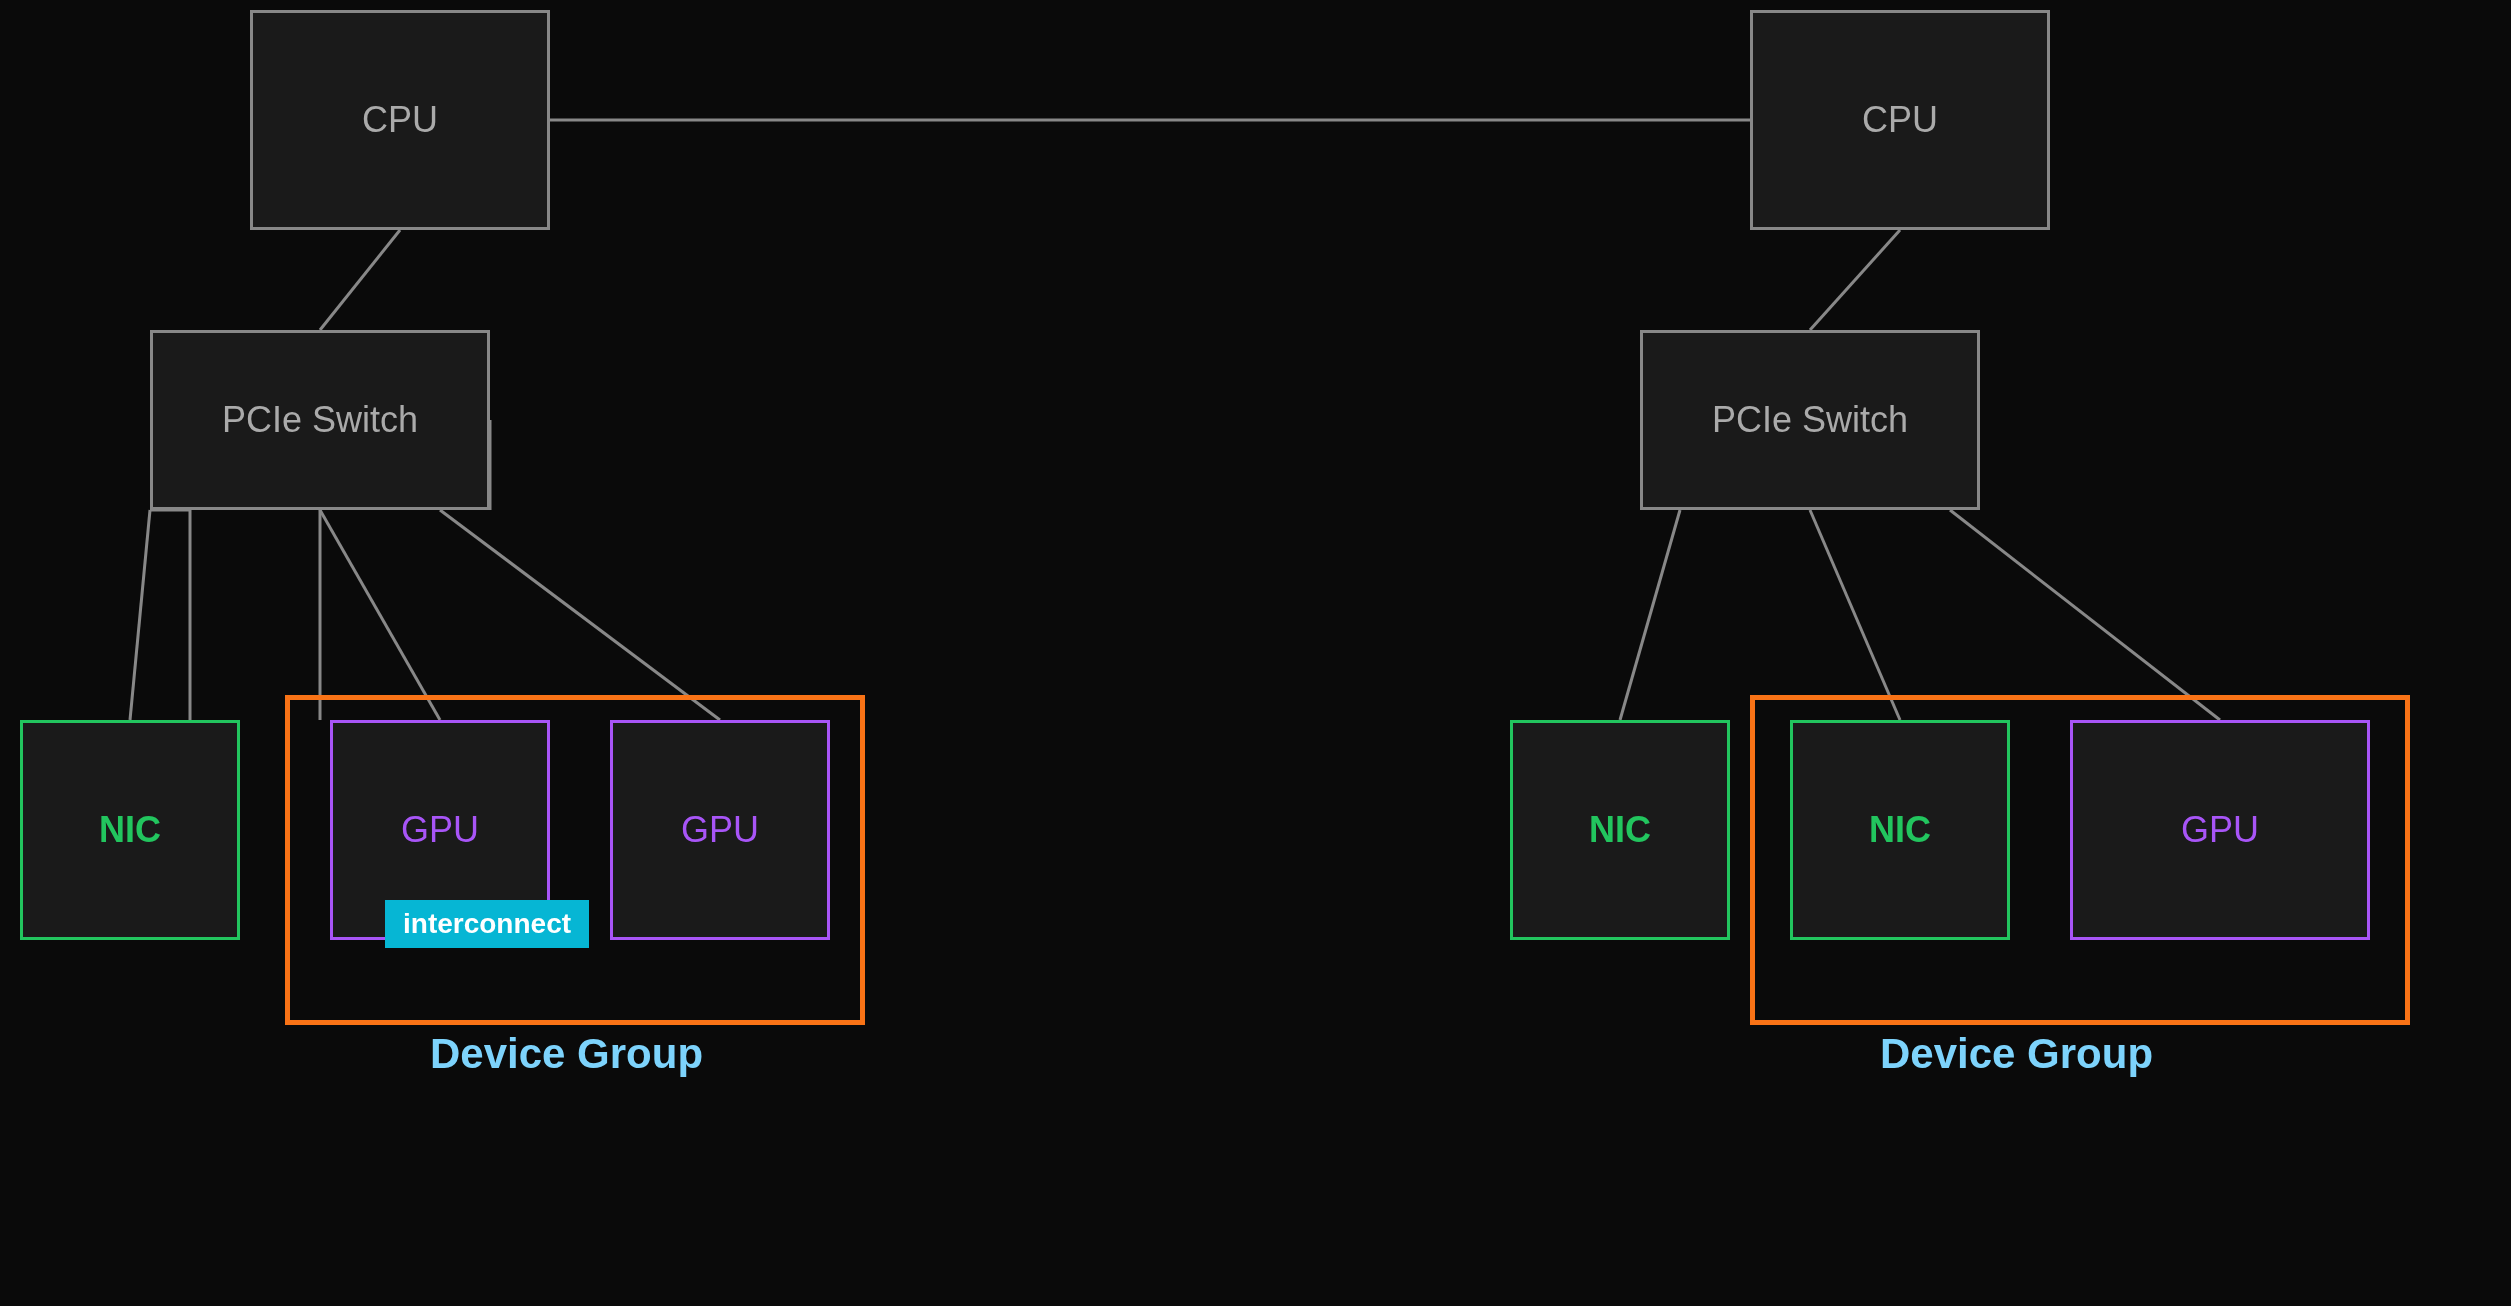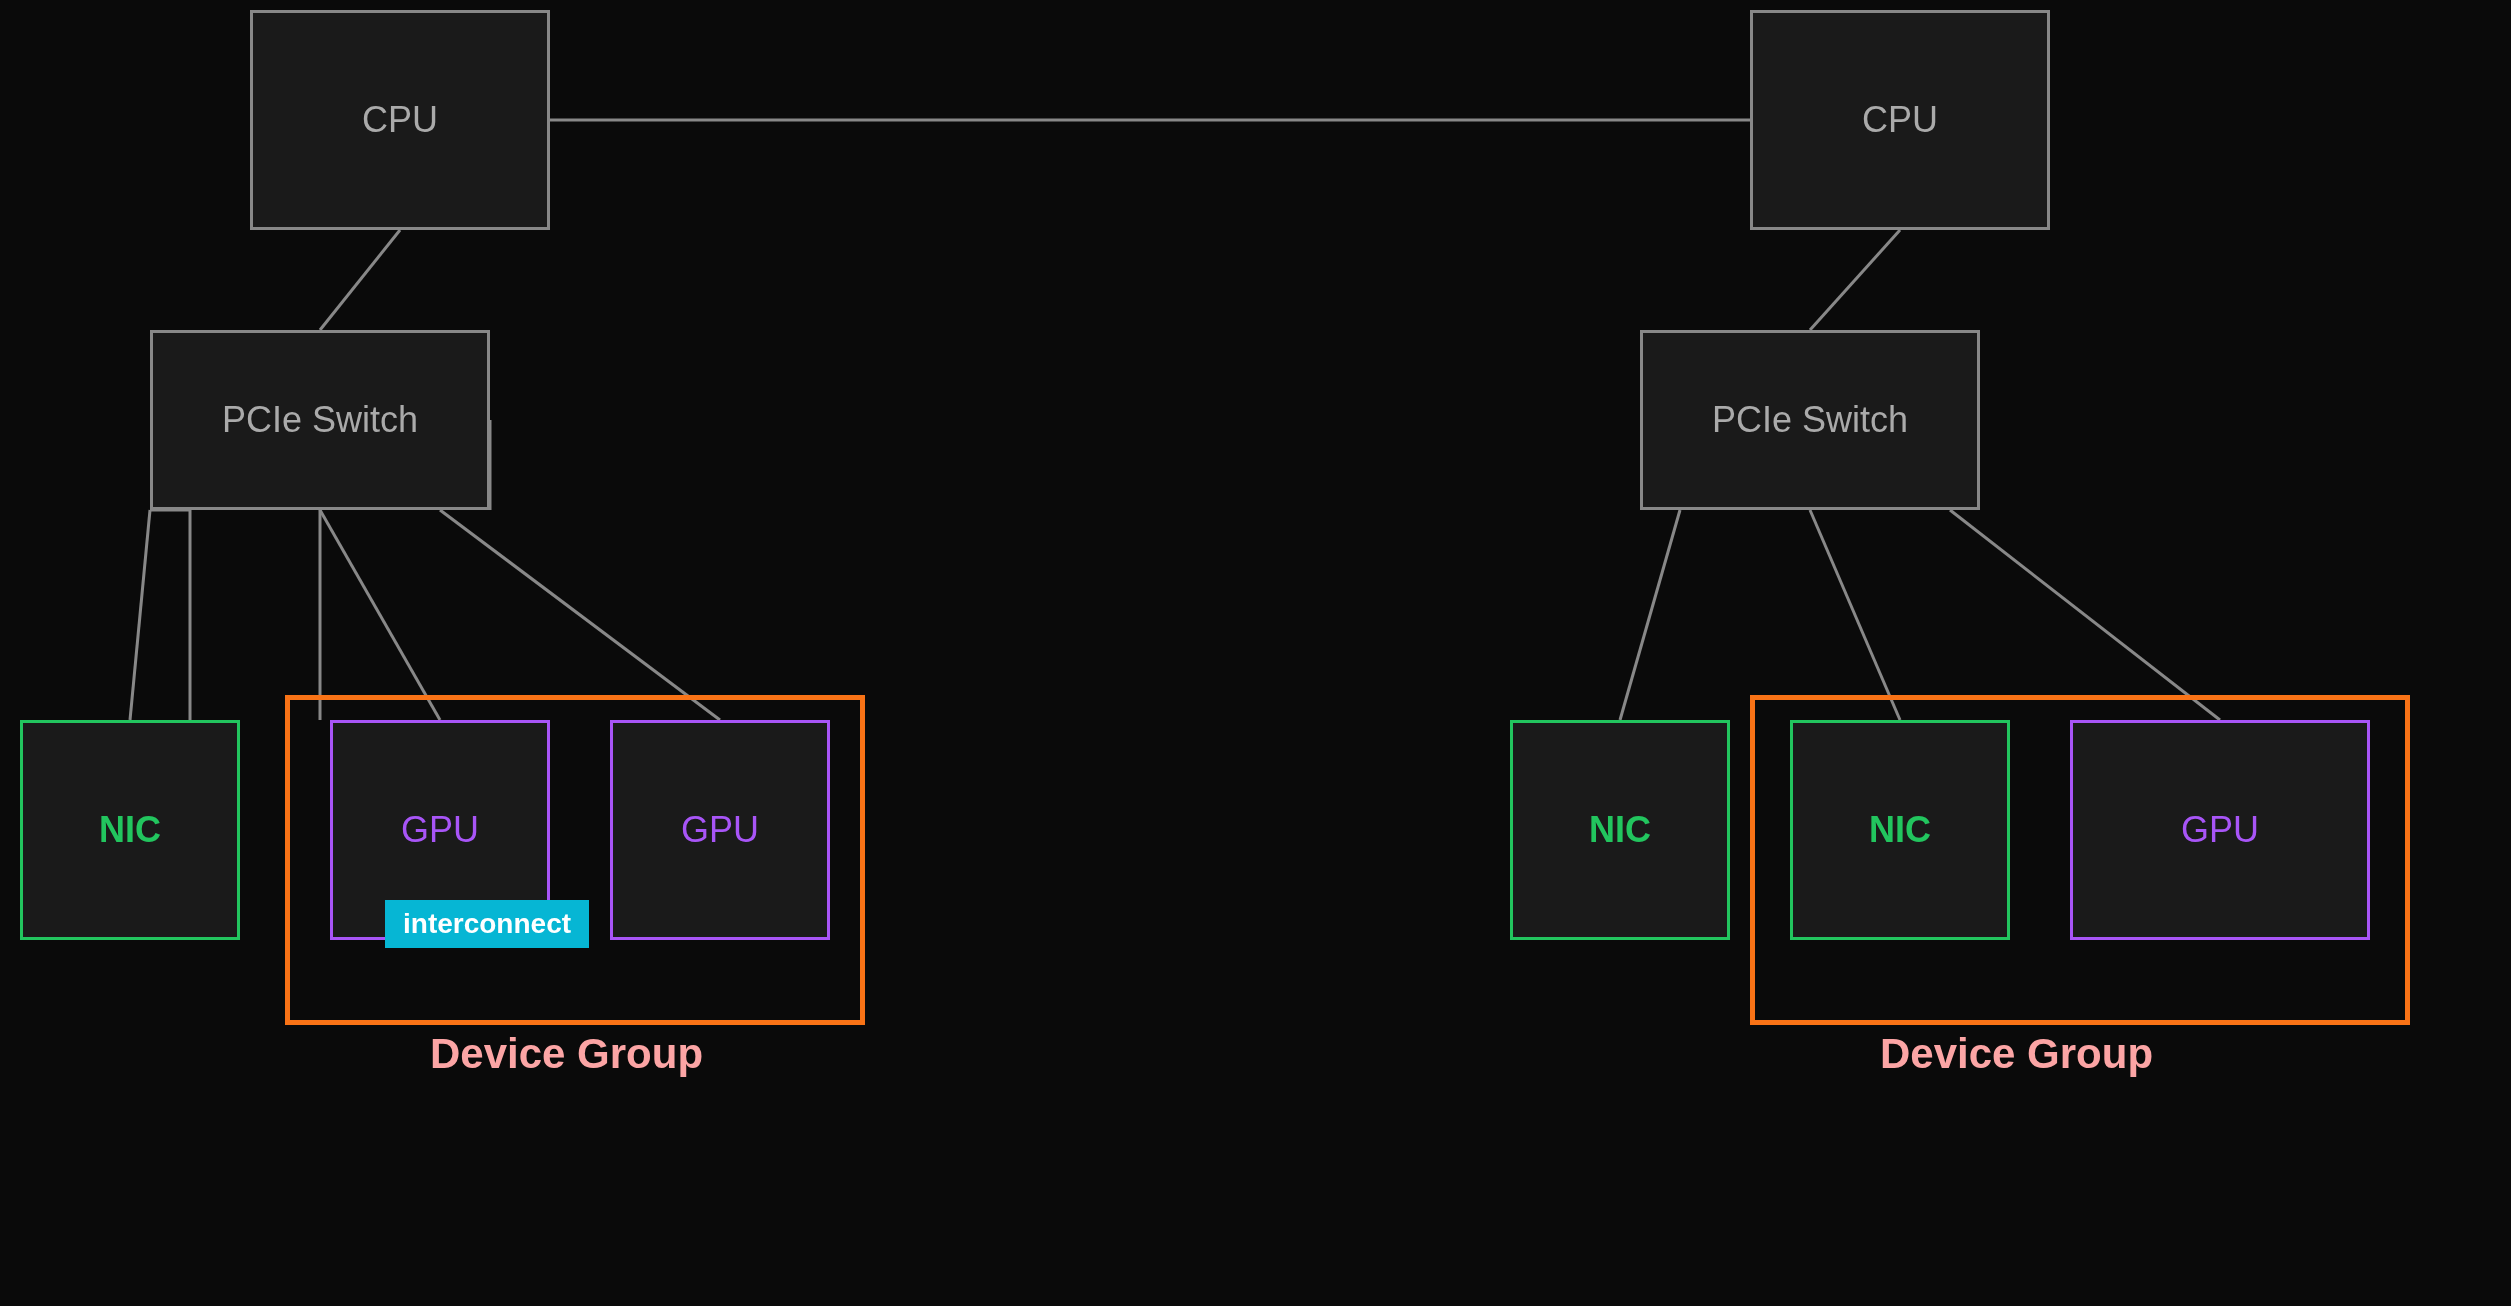--- a/index.html
+++ b/index.html
@@ -54,21 +54,21 @@
     .device-group {
       position: absolute;
       border: 5px solid #f97316;
       background: transparent;
     }
     #dg1 { left: 285px; top: 695px; width: 580px; height: 330px; }
     #dg2 { left: 1750px; top: 695px; width: 660px; height: 330px; }
     
     .dg-label {
       position: absolute;
-      color: #fca5a5;
+      color: #7dd3fc;
       font-size: 42px;
       font-weight: bold;
     }
     
     #interconnect {
       position: absolute;
       background: #06b6d4;
       color: white;
       font-size: 28px;
       font-weight: bold;

